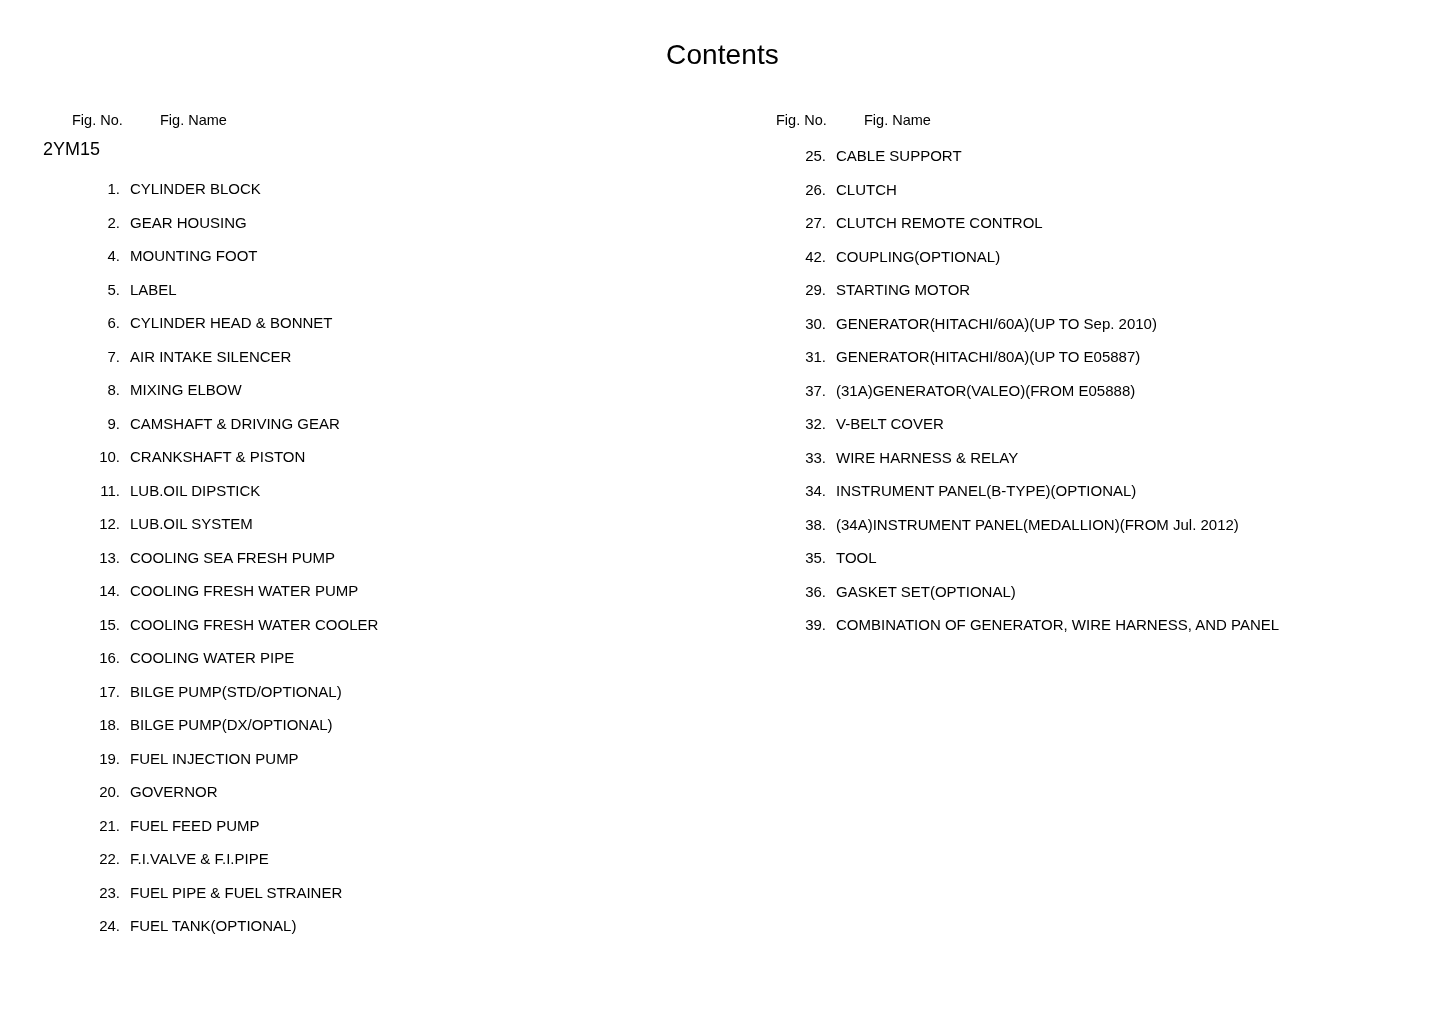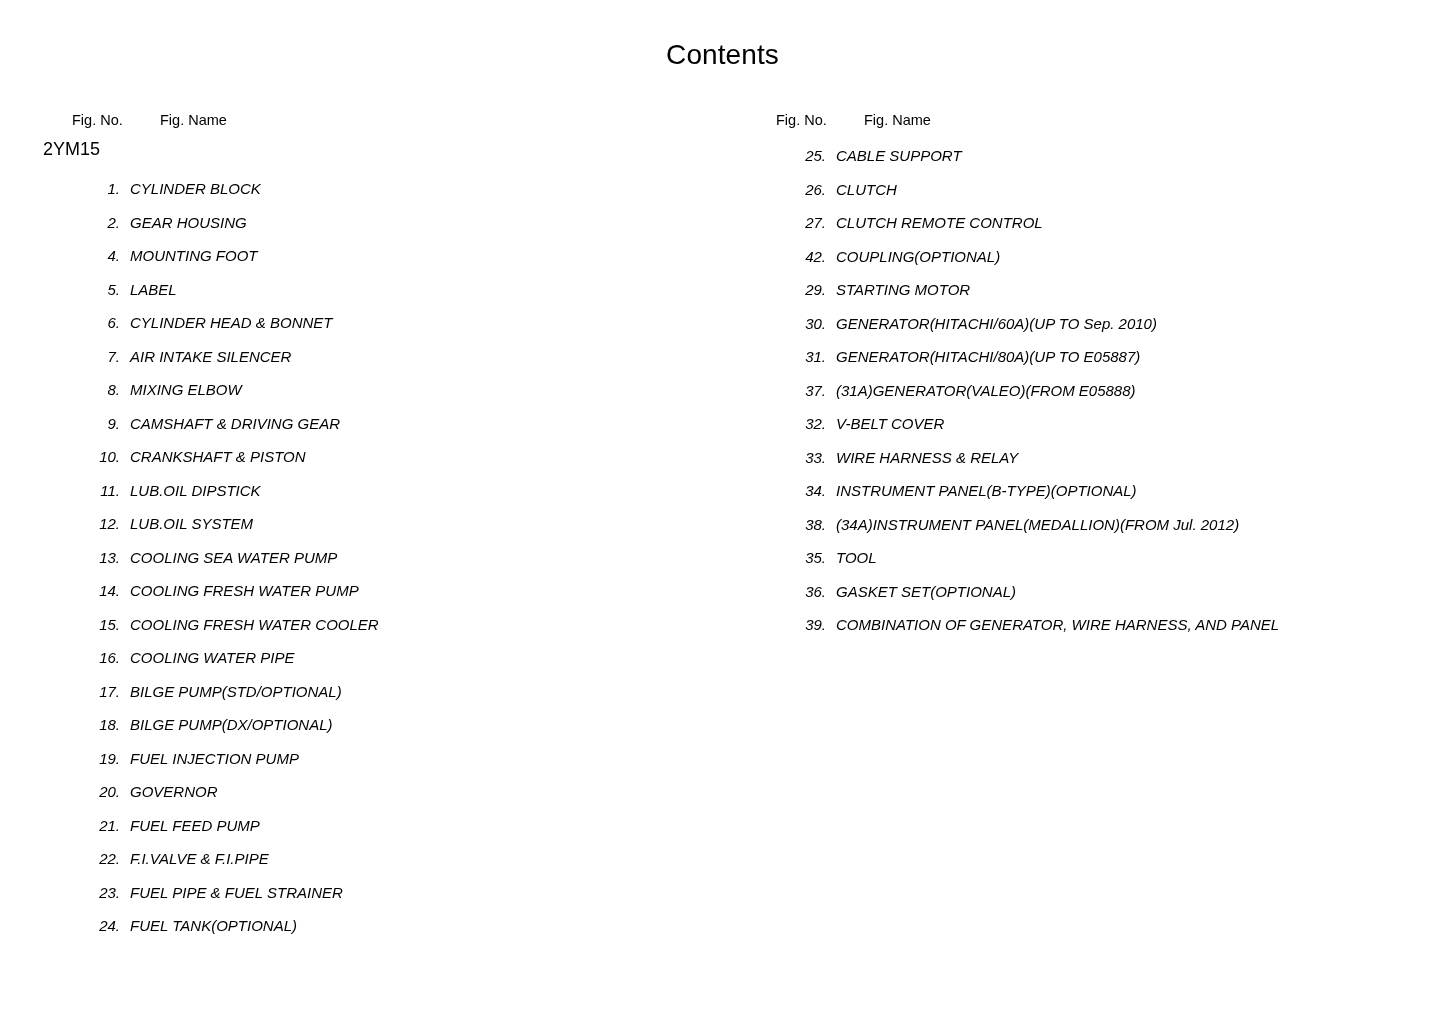--- a/index.html
+++ b/index.html
@@ -83,21 +83,20 @@
     width: 100%;
   }
   .column-right .fig-list { top: 31px; }
 
   .fig-row {
     position: relative;
     height: 33.5px;
     line-height: 33.5px;
     white-space: nowrap;
     font-size: 15px;
-    font-style: italic;
   }
 
   .fig-no {
     display: inline-block;
     width: 54px;
     text-align: right;
     padding-left: 24px;
     box-sizing: content-box;
   }
   .column-right .fig-no {
@@ -130,21 +129,21 @@
         <div class="fig-row"><span class="fig-no">2.</span><span class="fig-name">GEAR HOUSING</span></div>
         <div class="fig-row"><span class="fig-no">4.</span><span class="fig-name">MOUNTING FOOT</span></div>
         <div class="fig-row"><span class="fig-no">5.</span><span class="fig-name">LABEL</span></div>
         <div class="fig-row"><span class="fig-no">6.</span><span class="fig-name">CYLINDER HEAD &amp; BONNET</span></div>
         <div class="fig-row"><span class="fig-no">7.</span><span class="fig-name">AIR INTAKE SILENCER</span></div>
         <div class="fig-row"><span class="fig-no">8.</span><span class="fig-name">MIXING ELBOW</span></div>
         <div class="fig-row"><span class="fig-no">9.</span><span class="fig-name">CAMSHAFT &amp; DRIVING GEAR</span></div>
         <div class="fig-row"><span class="fig-no">10.</span><span class="fig-name">CRANKSHAFT &amp; PISTON</span></div>
         <div class="fig-row"><span class="fig-no">11.</span><span class="fig-name">LUB.OIL DIPSTICK</span></div>
         <div class="fig-row"><span class="fig-no">12.</span><span class="fig-name">LUB.OIL SYSTEM</span></div>
-        <div class="fig-row"><span class="fig-no">13.</span><span class="fig-name">COOLING SEA WATER PUMP</span></div>
+        <div class="fig-row"><span class="fig-no">13.</span><span class="fig-name">COOLING SEA FRESH PUMP</span></div>
         <div class="fig-row"><span class="fig-no">14.</span><span class="fig-name">COOLING FRESH WATER PUMP</span></div>
         <div class="fig-row"><span class="fig-no">15.</span><span class="fig-name">COOLING FRESH WATER COOLER</span></div>
         <div class="fig-row"><span class="fig-no">16.</span><span class="fig-name">COOLING WATER PIPE</span></div>
         <div class="fig-row"><span class="fig-no">17.</span><span class="fig-name">BILGE PUMP(STD/OPTIONAL)</span></div>
         <div class="fig-row"><span class="fig-no">18.</span><span class="fig-name">BILGE PUMP(DX/OPTIONAL)</span></div>
         <div class="fig-row"><span class="fig-no">19.</span><span class="fig-name">FUEL INJECTION PUMP</span></div>
         <div class="fig-row"><span class="fig-no">20.</span><span class="fig-name">GOVERNOR</span></div>
         <div class="fig-row"><span class="fig-no">21.</span><span class="fig-name">FUEL FEED PUMP</span></div>
         <div class="fig-row"><span class="fig-no">22.</span><span class="fig-name">F.I.VALVE &amp; F.I.PIPE</span></div>
         <div class="fig-row"><span class="fig-no">23.</span><span class="fig-name">FUEL PIPE &amp; FUEL STRAINER</span></div>

